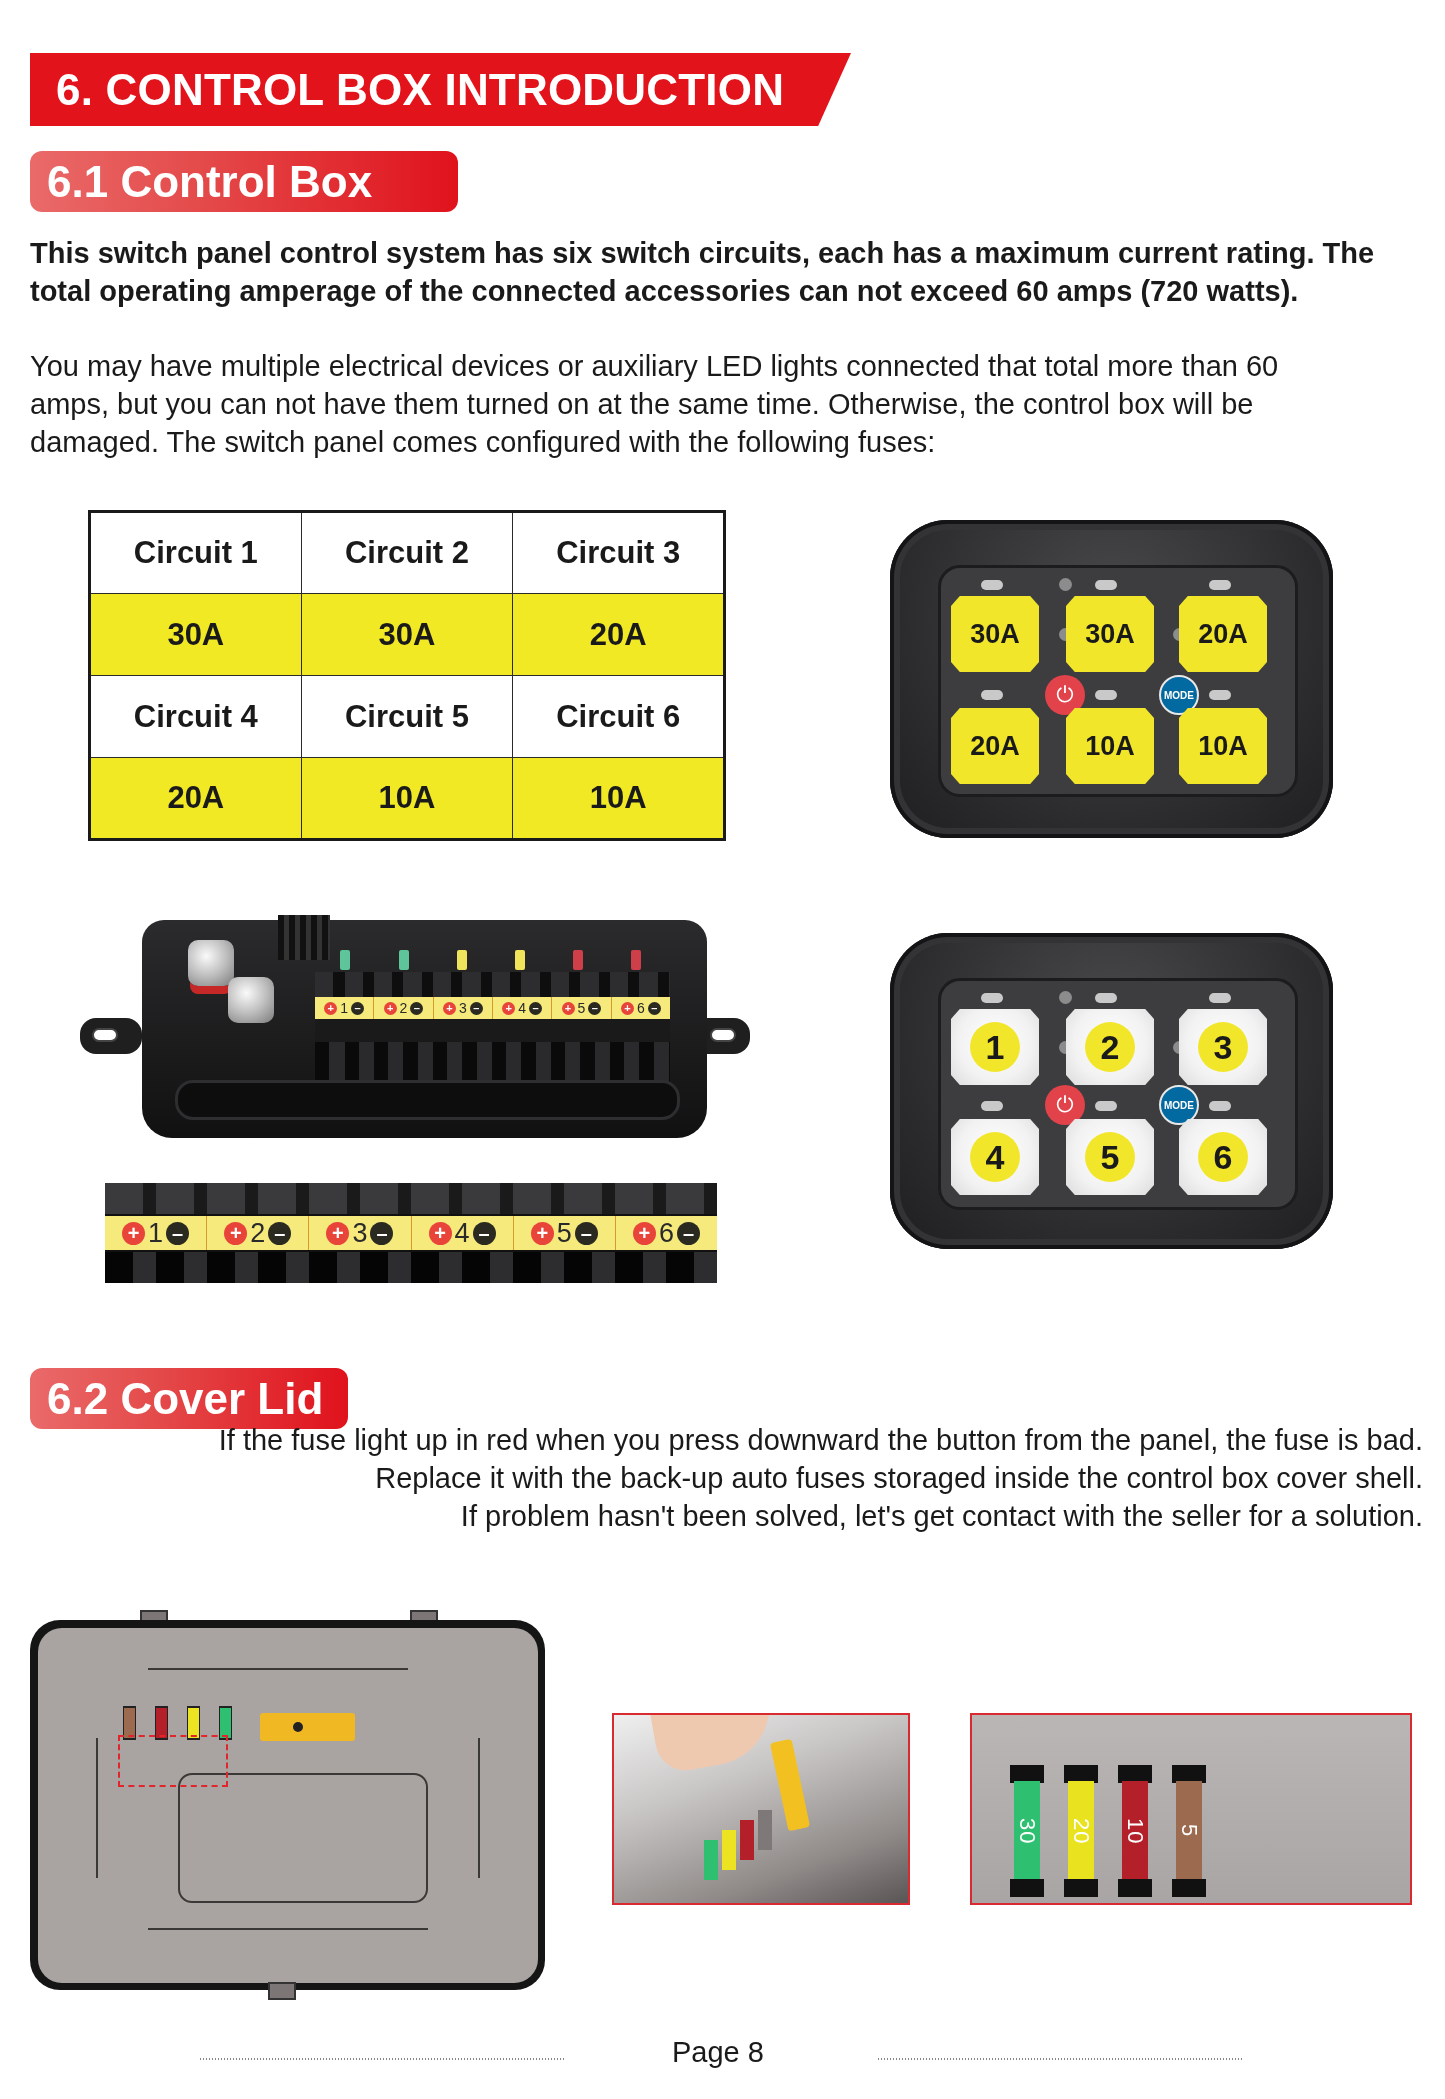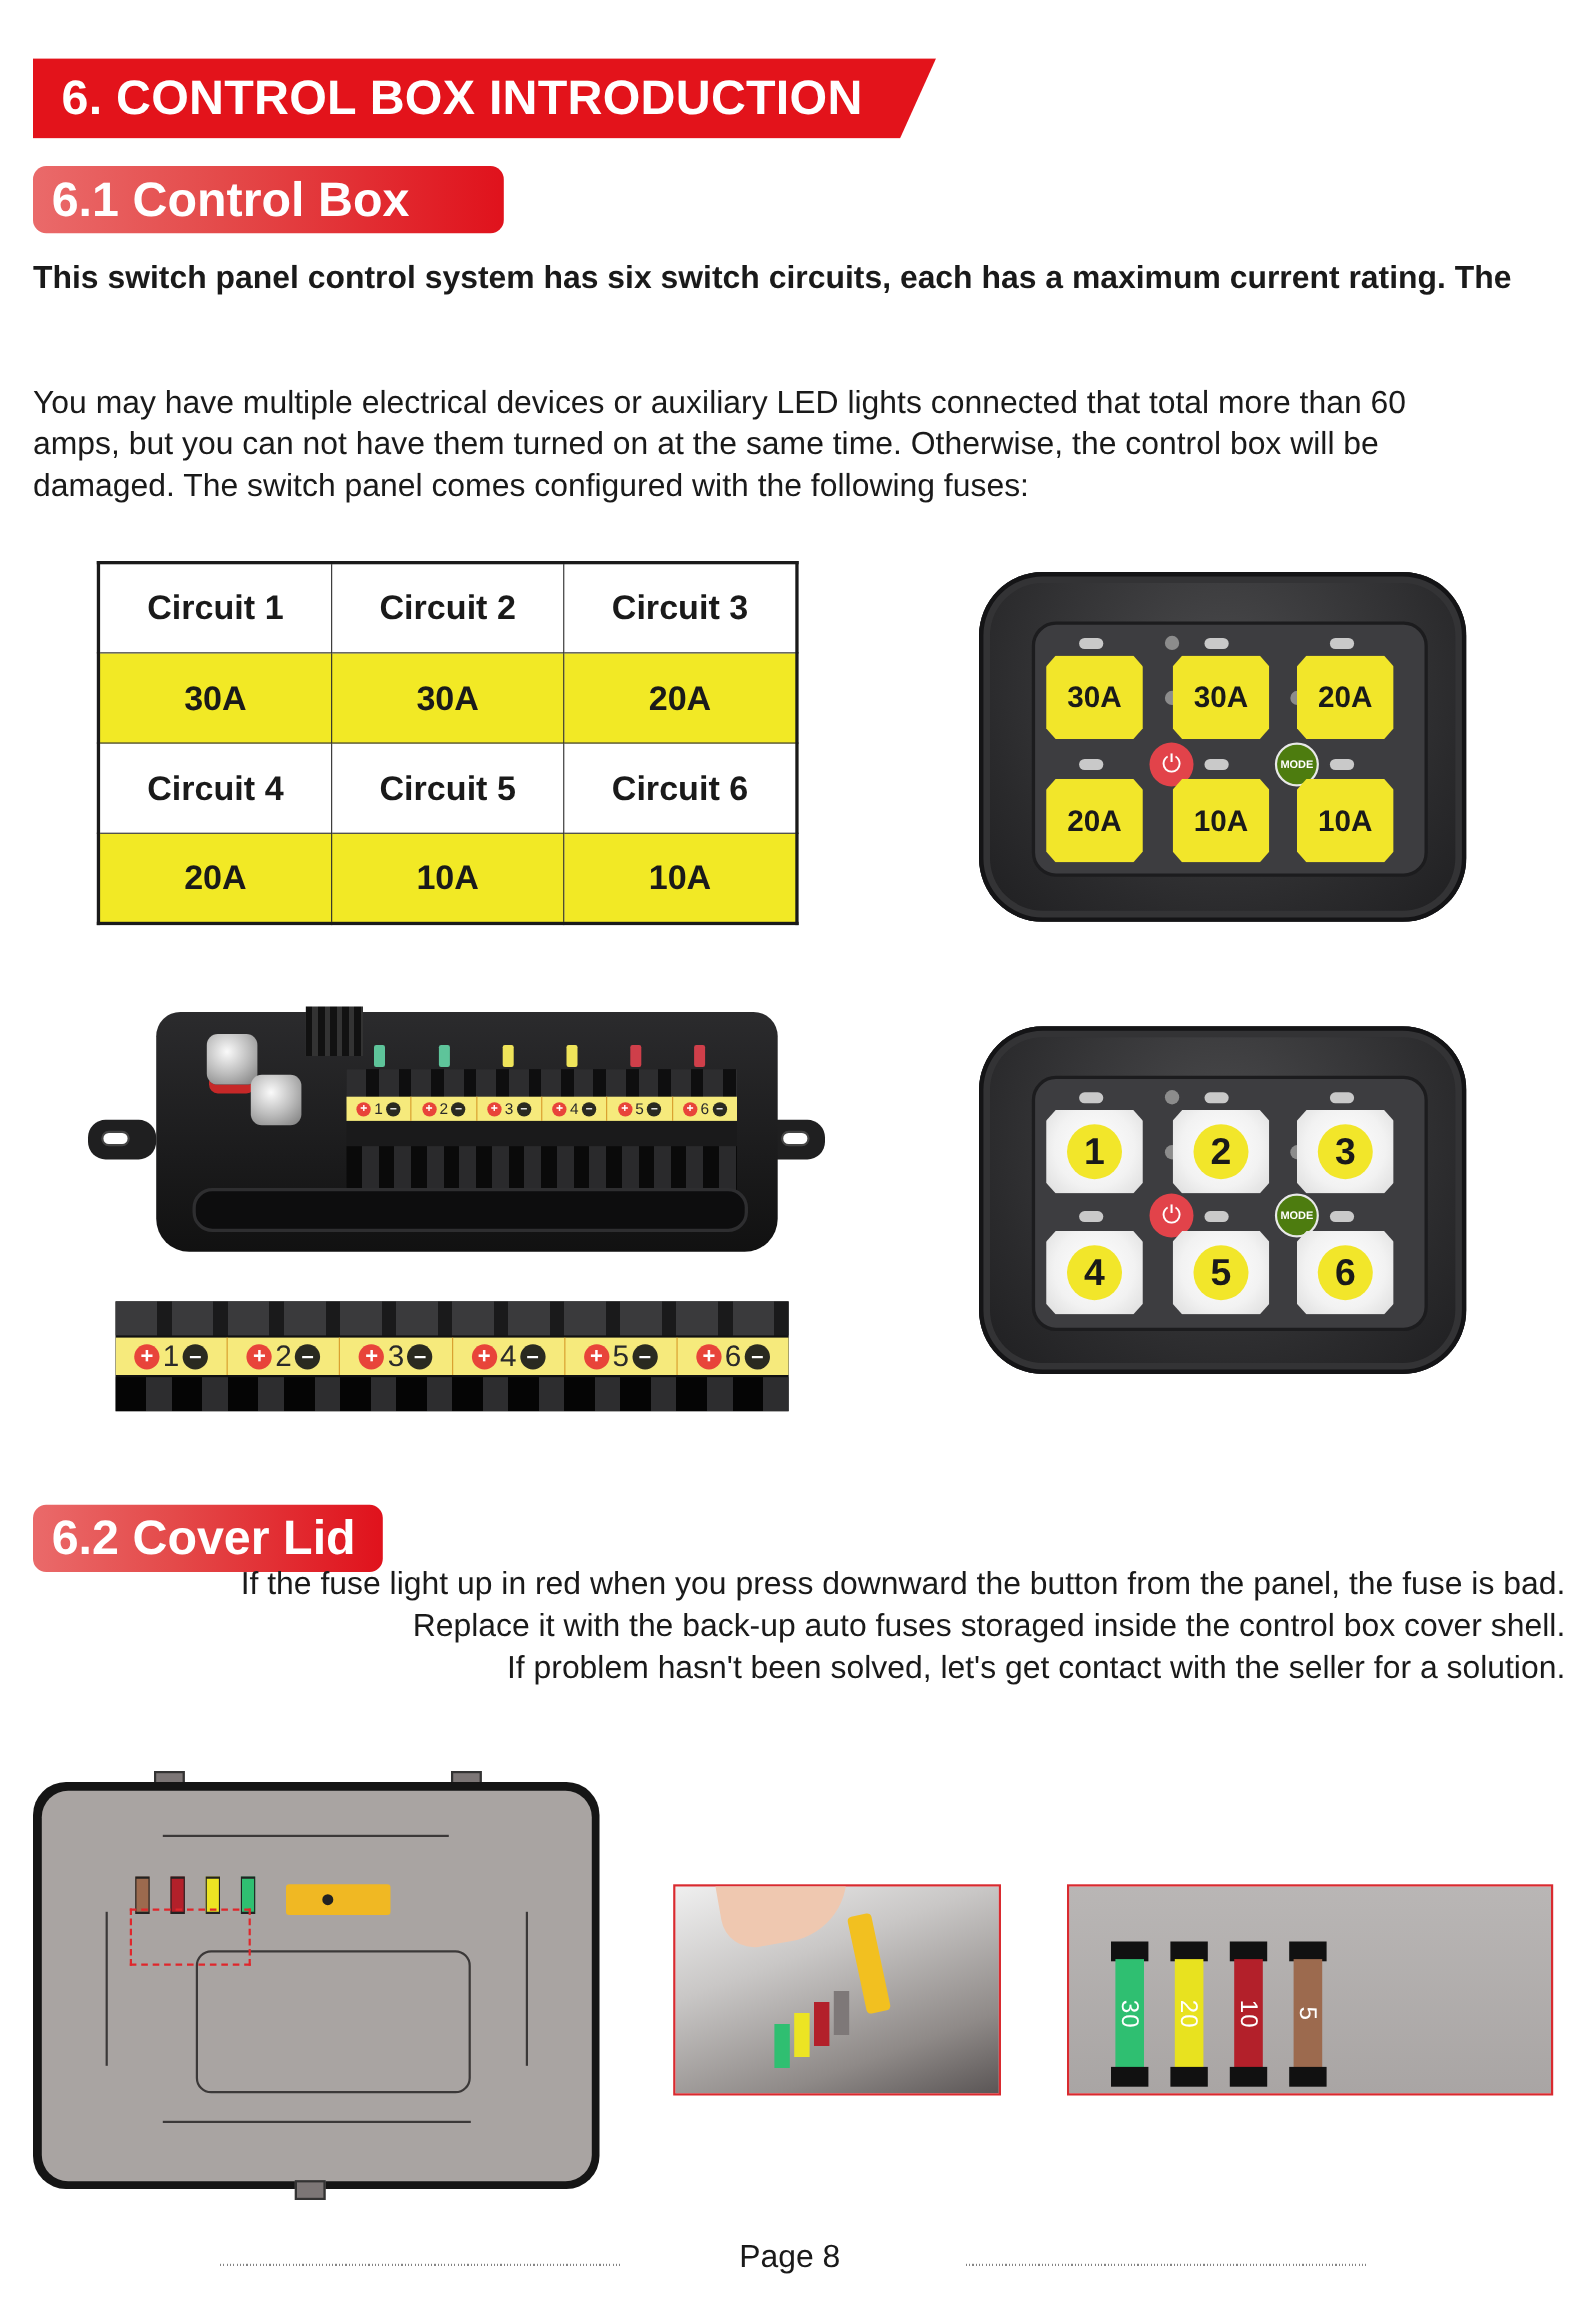--- a/index.html
+++ b/index.html
@@ -77,21 +77,21 @@
   .led {
     position: absolute; width: 22px; height: 10px; border-radius: 5px; background: #c9c9c9;
   }
   .dot { position: absolute; width: 13px; height: 13px; border-radius: 50%; background: #8c8c8c; }
   .power-btn {
     position: absolute; width: 40px; height: 40px; border-radius: 50%; background: #e2434a;
     display: flex; align-items: center; justify-content: center; color: #fff; font-size: 22px;
   }
   .mode-btn {
     position: absolute; width: 40px; height: 40px; border-radius: 50%; border: 2px solid #e8e8e8;
-    background: #4d7c0f; color: #fff; font-size: 10px; font-weight: bold;
+    background: #0369a1; color: #fff; font-size: 10px; font-weight: bold;
     display: flex; align-items: center; justify-content: center;
   }
 
   
   .device { position: absolute; left: 80px; top: 915px; width: 670px; height: 240px; }
   .device-body {
     position: absolute; left: 62px; top: 5px; width: 565px; height: 218px;
     background: linear-gradient(180deg, #2b2b2d 0%, #1b1b1c 60%, #111 100%);
     border-radius: 22px 22px 30px 30px;
   }
@@ -168,20 +168,21 @@
 </head>
 <body>
 
 <div class="banner"></div>
 <div class="banner-text">6. CONTROL BOX INTRODUCTION</div>
 
 <div class="pill pill-1">6.1 Control Box</div>
 
 <div class="para para-1">
   <span class="para-line">This switch panel control system has six switch circuits, each has a maximum current rating. The</span>
+  <span class="para-line">total operating amperage of the connected accessories can not exceed 60 amps (720 watts).</span>
 </div>
 
 <div class="para para-2">
   <span class="para-line">You may have multiple electrical devices or auxiliary LED lights connected that total more than 60</span>
   <span class="para-line">amps, but you can not have them turned on at the same time. Otherwise, the control box will be</span>
   <span class="para-line">damaged. The switch panel comes configured with the following fuses:</span>
 </div>
 
 <table class="fuse-table">
   <tbody>

